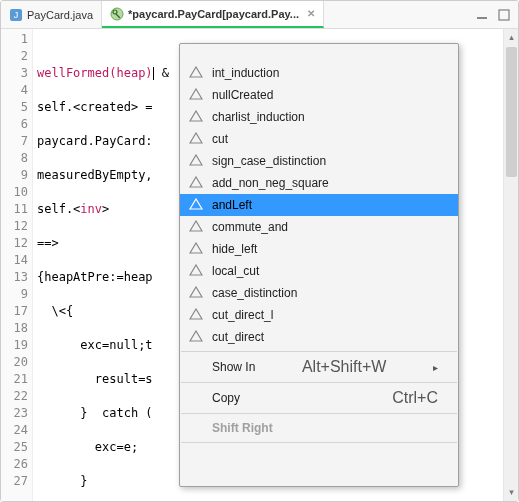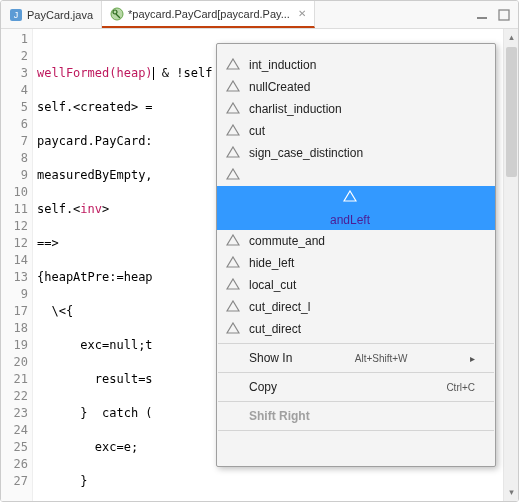--- a/index.html
+++ b/index.html
@@ -27,22 +27,22 @@
       align-items: center;
       padding: 0 8px;
       font-size: 11px;
       color: #333;
       border-right: 1px solid #ddd;
       gap: 4px;
       cursor: pointer;
     }
     .tab.active {
       background: #fff;
-      border-bottom: 2px solid #c2410c;
-      font-weight: normal;
+      border-bottom: 2px solid #22c55e;
+      font-weight: bold;
     }
     .tab-icon { width: 14px; height: 14px; display: inline-flex; align-items:center; justify-content:center; }
     .close-x { font-size: 10px; color: #999; margin-left: 4px; }
     .titlebar-right {
       margin-left: auto;
       display: flex;
       align-items: center;
       gap: 6px;
       padding-right: 6px;
     }
@@ -93,49 +93,47 @@
     .kw-blue { color: #be185d; }
     .menu {
       position: absolute;
       top: 42px;
       left: 178px;
       width: 280px;
       background: #f4f4f4;
       border: 1px solid #9f9f9f;
       border-radius: 2px;
       box-shadow: 2px 2px 6px rgba(0,0,0,0.25);
-      padding: 10px 0;
+      padding: 18px 0;
       font-size: 12px;
       z-index: 10;
-      margin-left: 37px;
     }
     .menu-item {
       display: flex;
       align-items: center;
       padding: 3px 20px 3px 8px;
       gap: 8px;
       color: #222;
       cursor: pointer;
     }
     .menu-item.sel {
       background: #3399ff;
-      color: #4c1d95;
-      flex-direction: column;
+      color: #000000;
     }
     .menu-item.disabled { color: #a0a0a0; font-weight: bold; }
     .menu-icon {
       width: 16px; height: 16px;
       display: inline-flex; align-items:center; justify-content:center;
     }
     .menu-sep {
       height: 1px;
       background: #d4d4d4;
       margin: 3px 1px;
     }
-    .shortcut { margin-left: auto; font-size: 10px; color: #555; }
+    .shortcut { margin-left: auto; font-size: 16px; color: #555; }
     .subarrow { margin-left: auto; font-size: 10px; color: #555; }
     .caret { display:inline-block; width:1px; height:13px; background:#000; vertical-align:middle; margin-right:1px;}
   </style>
 </head>
 <body>
 
 <div class="titlebar">
   <div class="tab">
     <span class="tab-icon">
       <svg width="14" height="14" viewBox="0 0 14 14">
@@ -277,20 +275,21 @@
         </svg>
       </span>
       <span>sign_case_distinction</span>
     </div>
   <div class="menu-item">
       <span class="menu-icon">
         <svg width="14" height="14" viewBox="0 0 14 14">
           <polygon points="7,1 13,11 1,11" fill="none" stroke="#888" stroke-width="1.2"></polygon>
         </svg>
       </span>
+      <span>add_non_neg_square</span>
     </div>
   <div class="menu-item sel">
       <span class="menu-icon">
         <svg width="14" height="14" viewBox="0 0 14 14">
           <polygon points="7,1 13,11 1,11" fill="none" stroke="#fff" stroke-width="1.2"></polygon>
         </svg>
       </span>
       <span>andLeft</span>
     </div>
   <div class="menu-item">
@@ -309,20 +308,28 @@
       </span>
       <span>hide_left</span>
     </div>
   <div class="menu-item">
       <span class="menu-icon">
         <svg width="14" height="14" viewBox="0 0 14 14">
           <polygon points="7,1 13,11 1,11" fill="none" stroke="#888" stroke-width="1.2"></polygon>
         </svg>
       </span>
       <span>local_cut</span>
+    </div>
+  <div class="menu-item">
+      <span class="menu-icon">
+        <svg width="14" height="14" viewBox="0 0 14 14">
+          <polygon points="7,1 13,11 1,11" fill="none" stroke="#888" stroke-width="1.2"></polygon>
+        </svg>
+      </span>
+      <span>case_distinction</span>
     </div>
   <div class="menu-item">
       <span class="menu-icon">
         <svg width="14" height="14" viewBox="0 0 14 14">
           <polygon points="7,1 13,11 1,11" fill="none" stroke="#888" stroke-width="1.2"></polygon>
         </svg>
       </span>
       <span>cut_direct_l</span>
     </div>
   <div class="menu-item">

